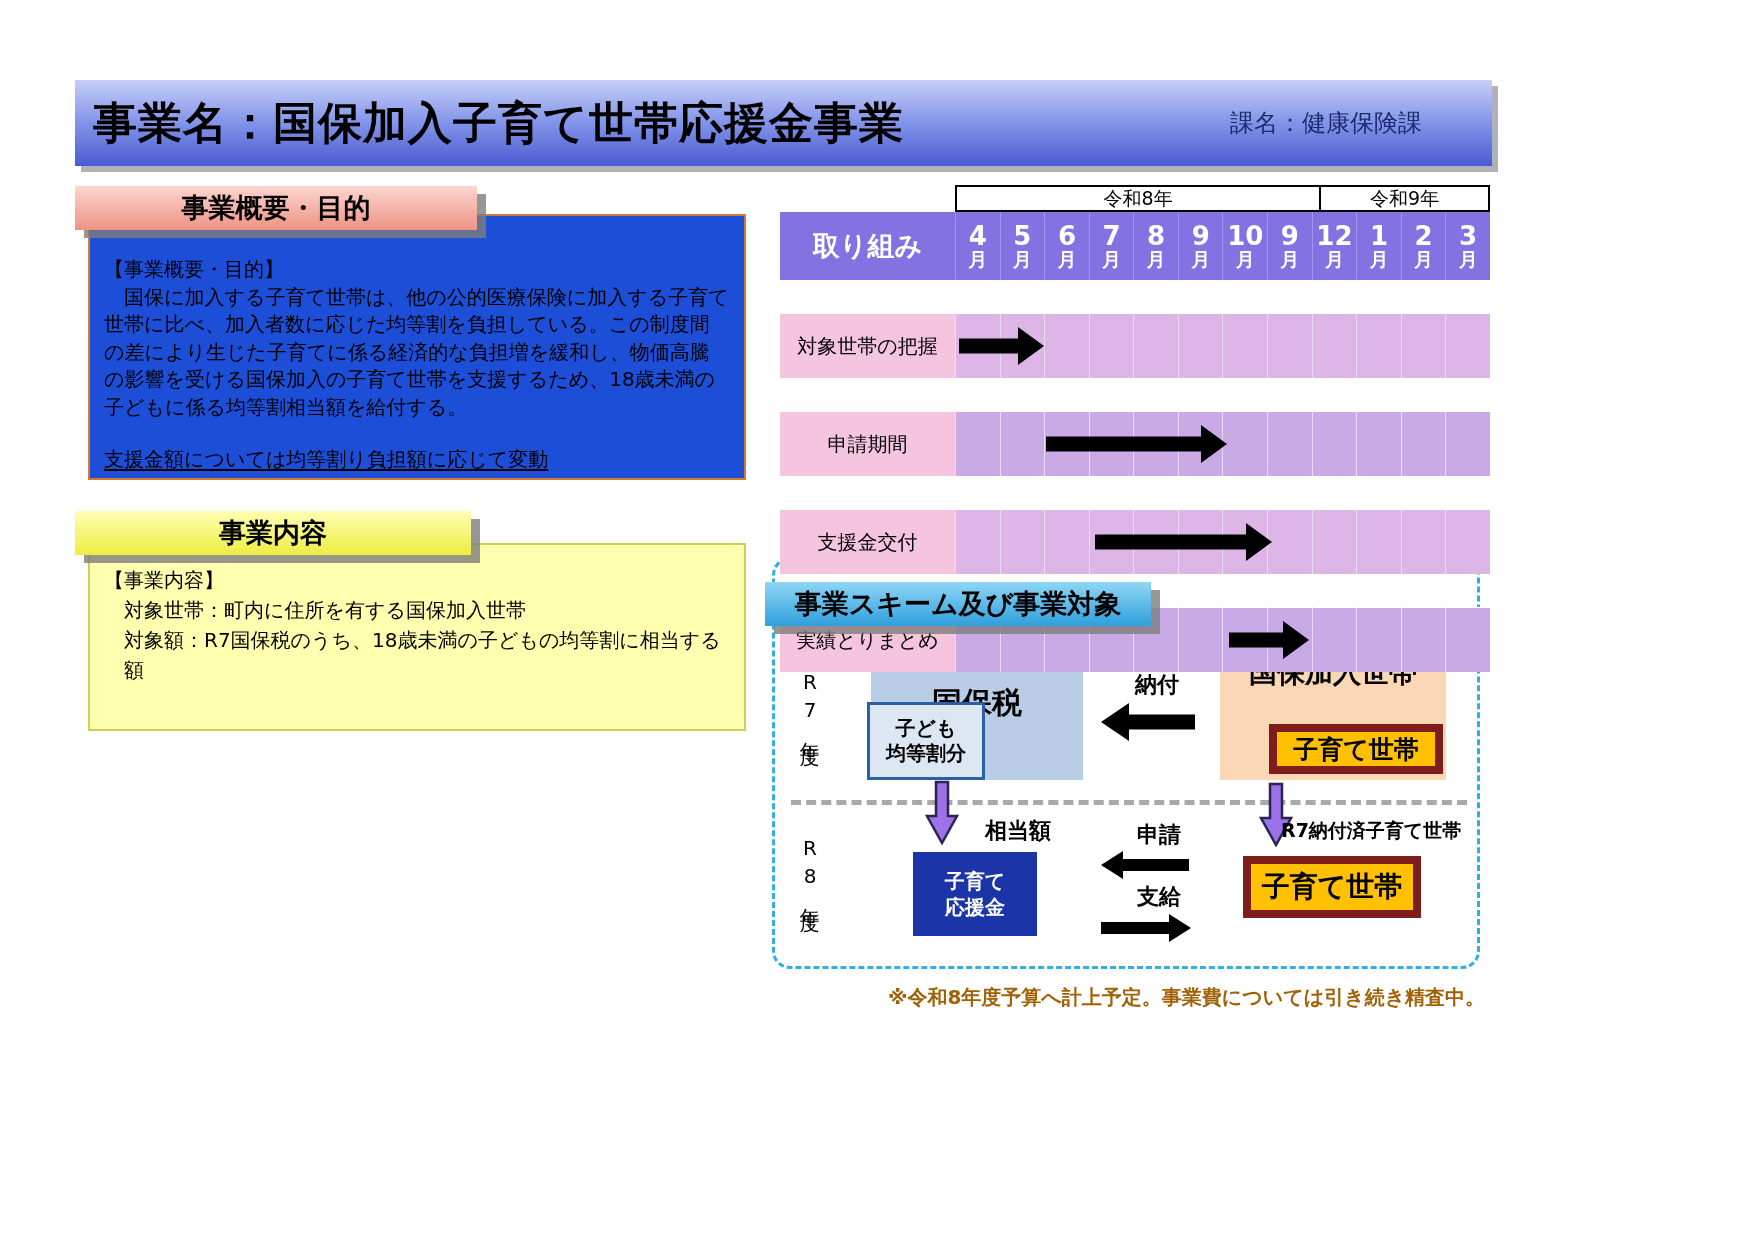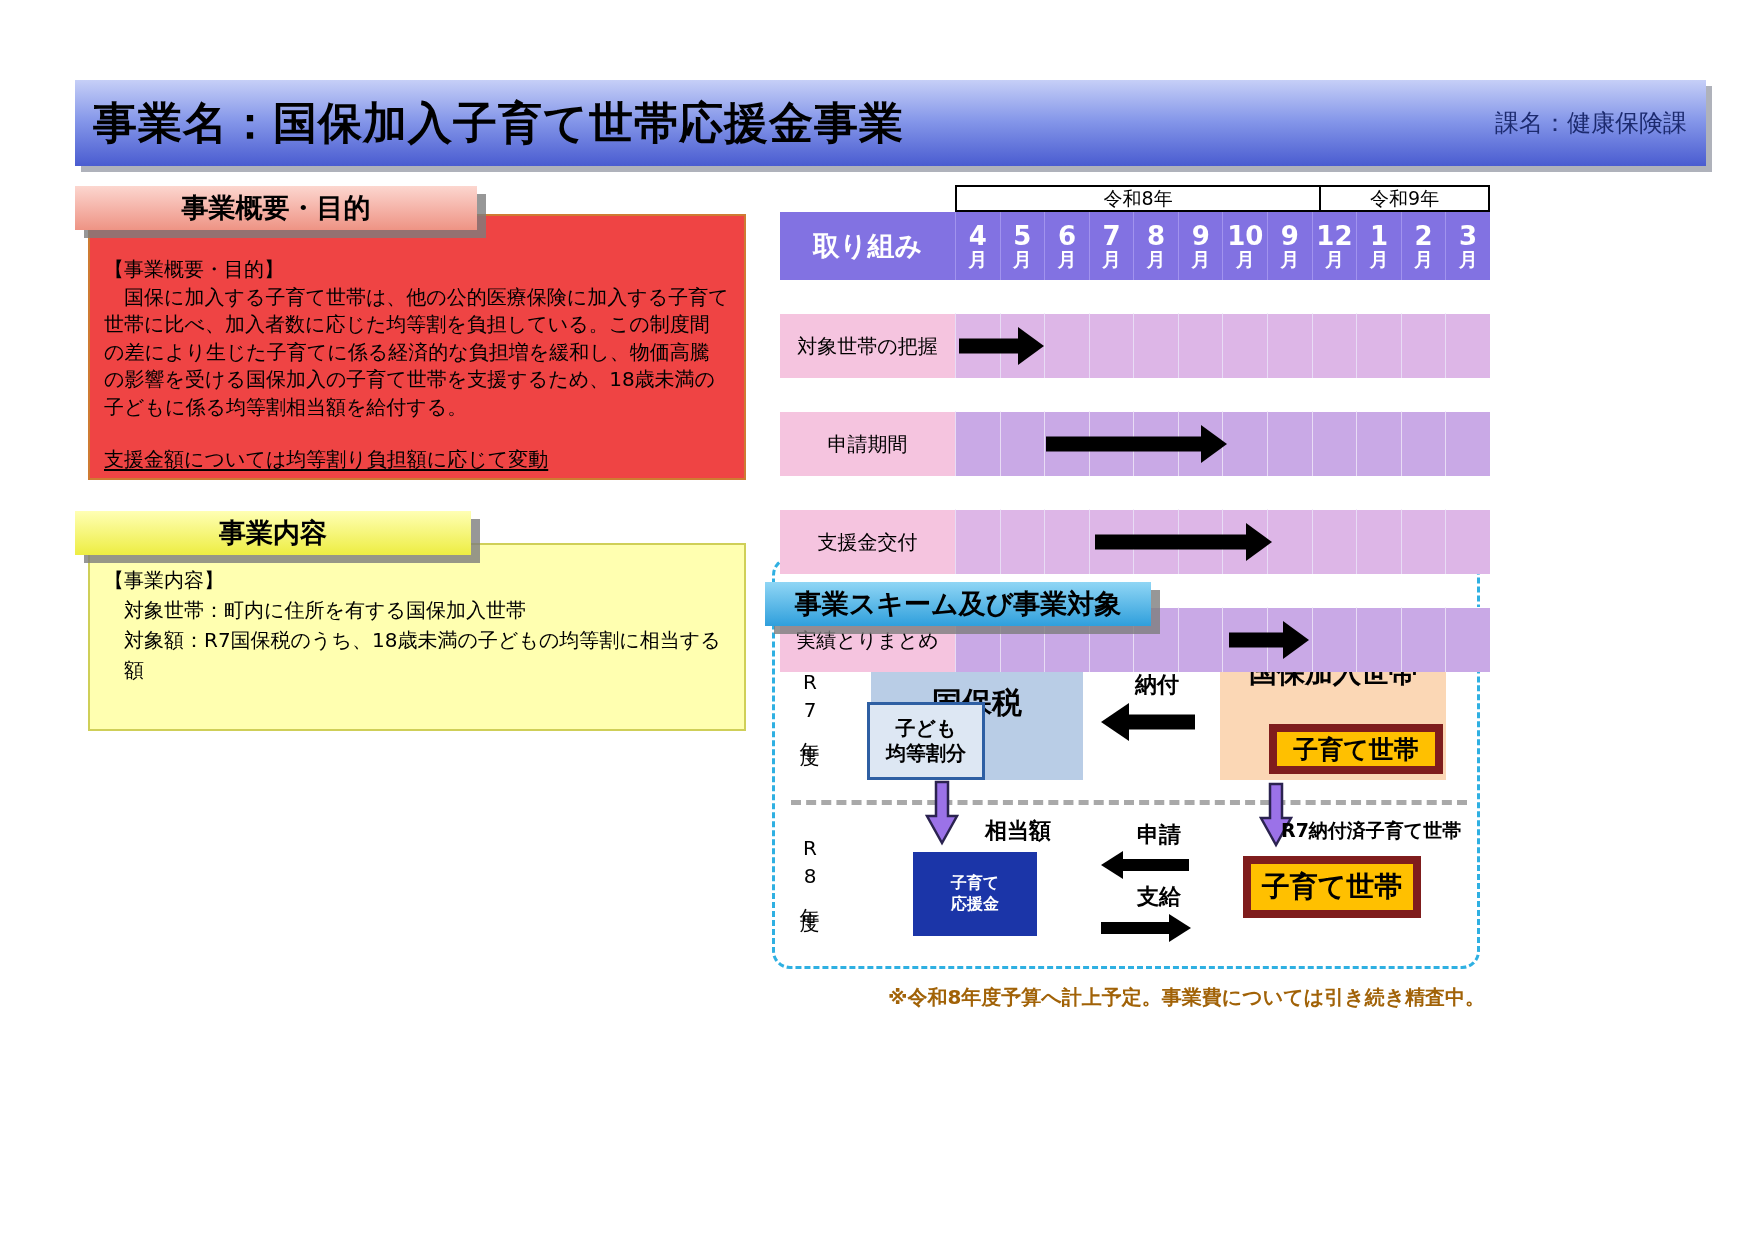--- a/index.html
+++ b/index.html
@@ -5,43 +5,43 @@
   html,body{margin:0;padding:0;}
   body{
     width:1754px;height:1241px;background:#ffffff;
     font-family:"DejaVu Sans","Liberation Sans",sans-serif;
     position:relative;overflow:hidden;color:#000;
   }
   .abs{position:absolute;box-sizing:border-box;}
 
   
   .title-bar{
-    left:75px;top:80px;width:1631px;height:86px;
+    left:75px;top:80px;width:1417px;height:86px;
     background:linear-gradient(180deg,#c6cff7 0%,#8496e9 48%,#4a5cd0 100%);
     box-shadow:6px 6px 0 rgba(148,152,164,0.75);
     display:flex;align-items:center;justify-content:space-between;
-    padding:0 19px 0 18px;
+    padding:0 70px 0 18px;
   }
   .title-bar .title{font-size:44px;font-weight:bold;color:#000;letter-spacing:1px;}
   .title-bar .dept{font-size:24px;color:#1c2a6e;}
 
   
   .sec-hdr{
     height:44px;display:flex;align-items:center;justify-content:center;
     font-size:27px;font-weight:bold;color:#000;
     box-shadow:9px 8px 0 rgba(125,125,125,0.8);z-index:4;
   }
   .sec-hdr.pink{left:75px;top:186px;width:402px;background:linear-gradient(180deg,#fcd6cf 0%,#ee9384 100%);}
   .sec-hdr.yellow{left:75px;top:511px;width:396px;background:linear-gradient(180deg,#ffffb4 0%,#eded42 100%);}
   .sec-hdr.blue{left:765px;top:582px;width:386px;background:linear-gradient(180deg,#90d6f5 0%,#2f9fdc 100%);z-index:6;}
 
   
   .overview-box{
     left:88px;top:214px;width:658px;height:266px;
-    background:#ef4444;border:2px solid #cf7b33;z-index:2;
+    background:#1d4ed8;border:2px solid #cf7b33;z-index:2;
     padding:40px 14px 8px 14px;font-size:20px;line-height:1.38;
   }
   .overview-box p{margin:0;}
   .overview-box .note{margin-top:24px;text-decoration:underline;text-underline-offset:3px;}
   .business-box{
     left:88px;top:543px;width:658px;height:188px;
     background:#ffffb0;border:2px solid #cfcf58;z-index:2;
     padding:20px 14px 8px 14px;font-size:20px;line-height:1.5;
   }
   .business-box p{margin:0;}
@@ -82,21 +82,21 @@
   .small-label{font-size:22px;font-weight:bold;text-align:center;}
   .pay-label{left:340px;top:110px;width:84px;}
   .equiv-label{left:196px;top:256px;width:94px;}
   .apply-label{left:342px;top:260px;width:84px;}
   .grant-label{left:342px;top:322px;width:84px;}
   .paid-label{left:506px;top:258px;width:200px;font-size:19px;font-weight:bold;}
   .fy-label{writing-mode:vertical-rl;text-orientation:upright;font-size:20px;letter-spacing:4px;}
   .fy7{left:22px;top:110px;height:112px;}
   .fy8{left:22px;top:276px;height:122px;}
   .divider{left:16px;top:240px;width:676px;border-top:5px dashed #a9a9a9;}
-  .support-box{left:138px;top:292px;width:124px;height:84px;background:#1b35a8;color:#fff;display:flex;align-items:center;justify-content:center;text-align:center;font-size:16px;font-weight:bold;white-space:pre-line;line-height:1.3;}
+  .support-box{left:138px;top:292px;width:124px;height:84px;background:#1b35a8;color:#fff;display:flex;align-items:center;justify-content:center;text-align:center;font-size:20px;font-weight:bold;white-space:pre-line;line-height:1.3;}
 
   
   .h-arrow{position:absolute;}
   .h-arrow .shaft{position:absolute;top:50%;transform:translateY(-50%);background:#000;}
   .h-arrow .head{position:absolute;top:50%;transform:translateY(-50%);width:0;height:0;}
   .h-arrow.lg .shaft{height:15px;}
   .h-arrow.sm .shaft{height:12px;}
   .h-arrow.left.lg .shaft{left:26px;right:0;}
   .h-arrow.left.lg .head{left:0;border-right:28px solid #000;border-top:19px solid transparent;border-bottom:19px solid transparent;}
   .h-arrow.left.sm .shaft{left:20px;right:0;}

